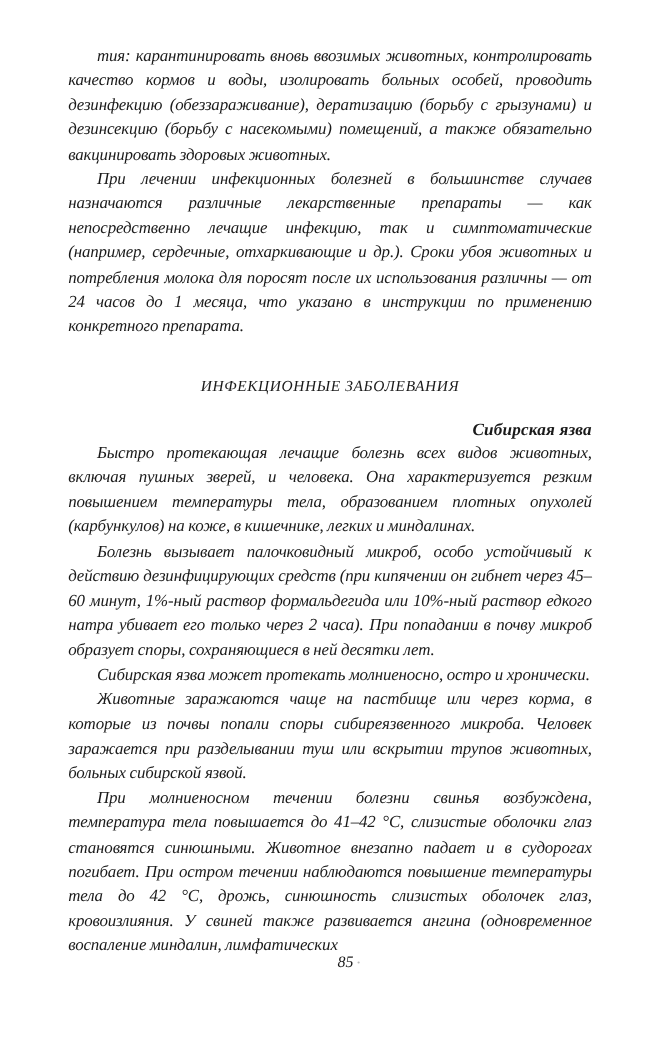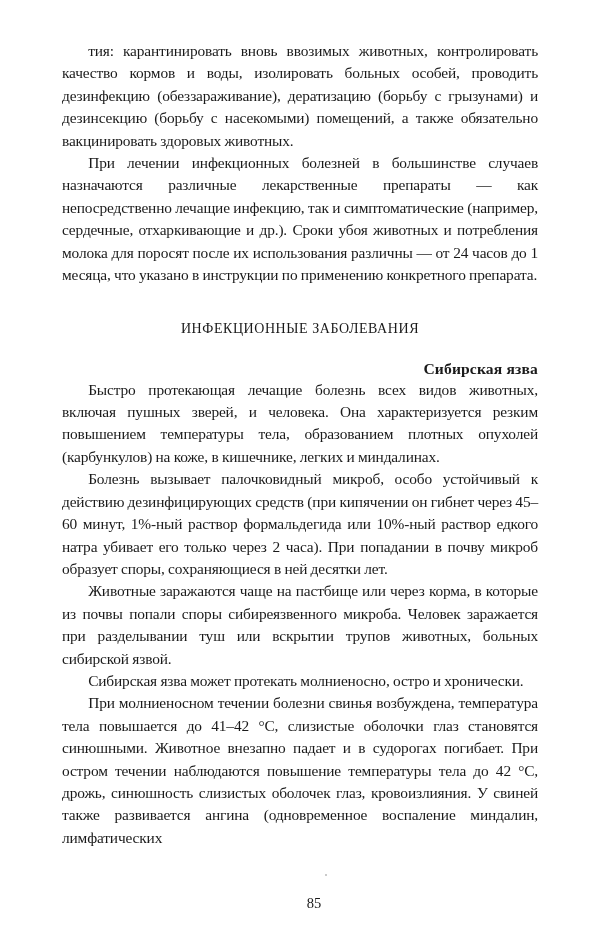--- a/index.html
+++ b/index.html
@@ -13,20 +13,21 @@
     font-family: "Liberation Serif", "DejaVu Serif", serif;
     color: #1a1a1a;
     overflow: hidden;
   }
   .page {
     position: relative;
     width: 600px;
     height: 948px;
     box-sizing: border-box;
     padding: 40px 62px 0 62px;
+    font-style: italic;
   }
   .body-text p {
     margin: 0;
     text-indent: 1.7em;
     text-align: justify;
     font-size: 15.4px;
     line-height: 1.455;
     letter-spacing: -0.01em;
     word-spacing: -0.02em;
   }
@@ -43,21 +44,21 @@
     text-indent: 1.7em;
     font-size: 15.6px;
     font-weight: bold;
     letter-spacing: 0.01em;
     text-align: right;
   }
   .page-number {
     position: absolute;
     left: 0;
     right: 0;
-    bottom: 36px;
+    bottom: 64px;
     text-align: center;
     font-size: 14.5px;
     margin-left: 28px;
   }
   .speck {
     position: absolute;
     width: 2px;
     height: 2px;
     background: #b8b8b8;
     border-radius: 50%;
@@ -73,21 +74,21 @@
     <p>При лечении инфекционных болезней в большинстве случаев назначаются различные лекарственные препараты — как непосредственно лечащие инфекцию, так и симптоматические (например, сердечные, отхаркивающие и др.). Сроки убоя животных и потребления молока для поросят после их использования различны — от 24 часов до 1 месяца, что указано в инструкции по применению конкретного препарата.</p>
   </div>
 
   <h1 class="section-title">ИНФЕКЦИОННЫЕ ЗАБОЛЕВАНИЯ</h1>
 
   <div class="sub-title">Сибирская язва</div>
 
   <div class="body-text">
     <p>Быстро протекающая лечащие болезнь всех видов животных, включая пушных зверей, и человека. Она характеризуется резким повышением температуры тела, образованием плотных опухолей (карбункулов) на коже, в кишечнике, легких и миндалинах.</p>
     <p>Болезнь вызывает палочковидный микроб, особо устойчивый к действию дезинфицирующих средств (при кипячении он гибнет через 45–60 минут, 1%-ный раствор формальдегида или 10%-ный раствор едкого натра убивает его только через 2 часа). При попадании в почву микроб образует споры, сохраняющиеся в ней десятки лет.</p>
+    <p>Сибирская язва может протекать молниеносно, остро и хронически.</p>
     <p>Животные заражаются чаще на пастбище или через корма, в которые из почвы попали споры сибиреязвенного микроба. Человек заражается при разделывании туш или вскрытии трупов животных, больных сибирской язвой.</p>
-    <p>Сибирская язва может протекать молниеносно, остро и хронически.</p>
     <p>При молниеносном течении болезни свинья возбуждена, температура тела повышается до 41–42 °С, слизистые оболочки глаз становятся синюшными. Животное внезапно падает и в судорогах погибает. При остром течении наблюдаются повышение температуры тела до 42 °С, дрожь, синюшность слизистых оболочек глаз, кровоизлияния. У свиней также развивается ангина (одновременное воспаление миндалин, лимфатических</p>
   </div>
 
   <div class="page-number">85</div>
 
   <div class="speck" style="left:325px; top:874px;"></div>
 </div>
 
 </body></html>

